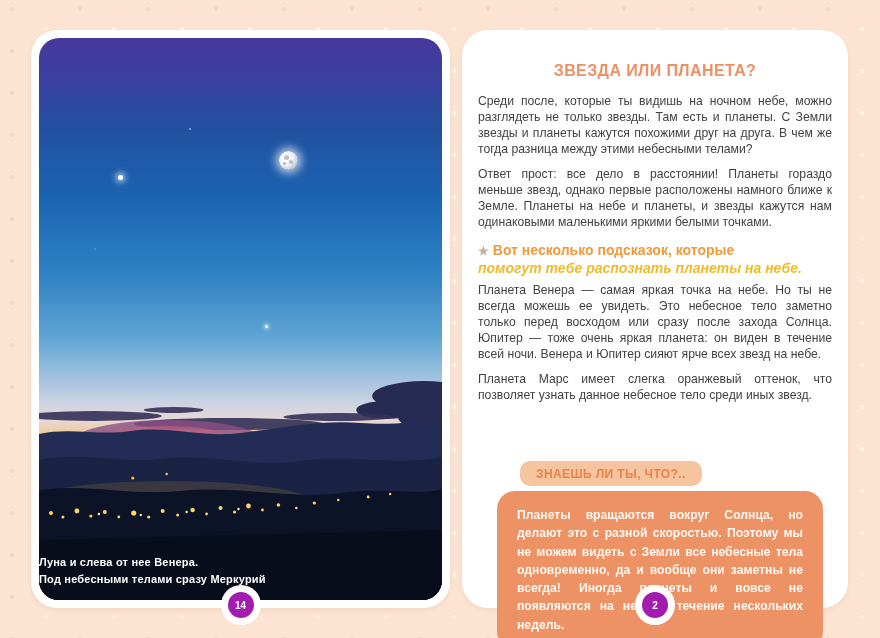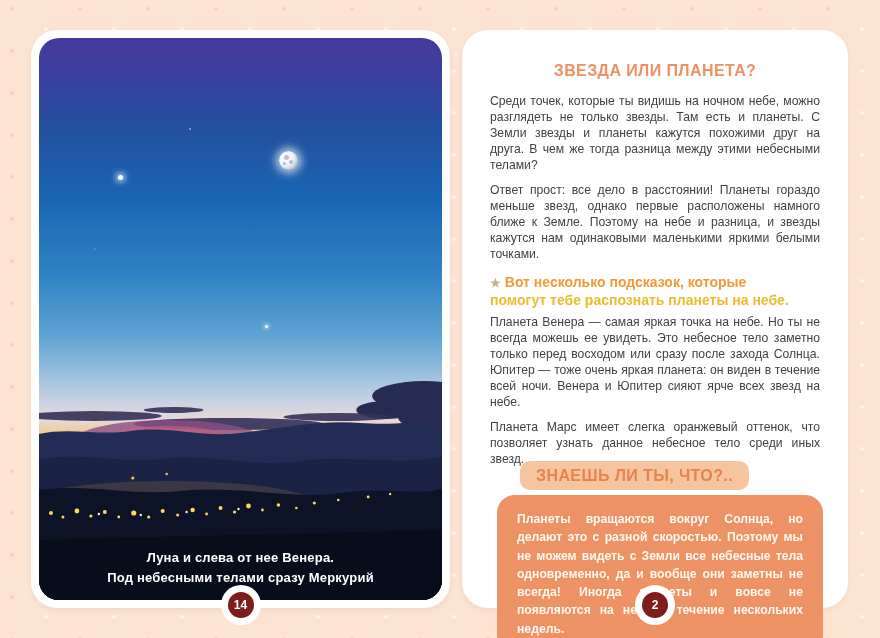--- a/index.html
+++ b/index.html
@@ -37,55 +37,55 @@
   .venus{
     position:absolute;left:79px;top:137px;width:5px;height:5px;border-radius:50%;
     background:#ffffff;box-shadow:0 0 6px 2px rgba(220,235,255,0.9);
   }
   .mercury{
     position:absolute;left:226px;top:287px;width:3px;height:3px;border-radius:50%;
     background:#f5f9ff;box-shadow:0 0 4px 1px rgba(235,245,255,0.8);
   }
   .speck{position:absolute;width:2px;height:2px;border-radius:50%;background:rgba(255,255,255,0.55);}
   .photo-caption{
-    position:absolute;left:0;right:0;bottom:13px;text-align:center;z-index:5;
-    color:#ffffff;font-size:13px;font-weight:bold;line-height:1.5;letter-spacing:.2px;
+    position:absolute;left:0;right:0;bottom:13px;text-align:left;z-index:5;
+    color:#ffffff;font-size:11px;font-weight:bold;line-height:1.5;letter-spacing:.2px;
   }
 
   
   .page-badge{
     position:absolute;left:50%;bottom:-17px;transform:translateX(-50%);
     width:40px;height:40px;border-radius:50%;background:#ffffff;
     display:flex;align-items:center;justify-content:center;z-index:6;
   }
   .page-badge .num{
-    width:26px;height:26px;border-radius:50%;background:#7f1d1d;color:#fff;
-    font-size:12px;font-weight:bold;display:flex;align-items:center;justify-content:center;
+    width:26px;height:26px;border-radius:50%;background:#a21caf;color:#fff;
+    font-size:10px;font-weight:bold;display:flex;align-items:center;justify-content:center;
   }
 
   
-  .card-right{padding:28px 28px;box-sizing:border-box;}
+  .card-right{padding:28px 16px;box-sizing:border-box;}
   .page-title{
     text-align:center;color:#ed9165;font-size:16px;font-weight:bold;
     letter-spacing:.4px;margin:4px 0 14px 0;
   }
   .body-par{
     color:#424242;font-size:12.2px;line-height:1.31;text-align:justify;
     margin:0 0 9px 0;
   }
   .tips-heading{
     font-size:14px;font-weight:bold;line-height:1.28;margin:11px 0 5px 0;
   }
   .tips-heading .star{color:#c4b193;font-size:12px;margin-right:4px;}
   .tips-line1{color:#f09a3c;}
-  .tips-line2{color:#eebb2e;display:block;}
+  .tips-line2{color:#eebb2e;display:block;font-style:italic;}
   .know-section{position:absolute;left:35px;right:25px;top:431px;}
   .know-tag{
     display:inline-block;margin-left:23px;background:#f6c49e;color:#e7834c;
-    font-weight:bold;font-size:16px;letter-spacing:.4px;
+    font-weight:bold;font-size:12px;letter-spacing:.4px;
     padding:6px 16px 5px 16px;border-radius:10px;
   }
   .know-box{
     margin-top:5px;background:#ec9264;border-radius:18px;
     padding:15px 20px;color:#fff7f0;font-weight:bold;font-size:12.2px;
     line-height:1.5;text-align:justify;
   }
 </style>
 </head>
 <body>
@@ -170,22 +170,22 @@
 
   <div class="page-badge">
     <div class="num">14</div>
   </div>
 </div>
 
 <div class="card card-right">
 
   <h1 class="page-title">ЗВЕЗДА ИЛИ ПЛАНЕТА?</h1>
 
-  <p class="body-par">Среди точек, которые ты видишь на ночном небе, можно разглядеть не только звезды. Там есть и планеты. С Земли звезды и планеты кажутся похожими друг на друга. В чем же тогда разница между этими небесными телами?</p>
-  <p class="body-par">Ответ прост: все дело в расстоянии! Планеты гораздо меньше звезд, однако первые расположены намного ближе к Земле. Поэтому на небе и разница, и звезды кажутся нам одинаковыми маленькими яркими белыми точками.</p>
+  <p class="body-par">Среди после, которые ты видишь на ночном небе, можно разглядеть не только звезды. Там есть и планеты. С Земли звезды и планеты кажутся похожими друг на друга. В чем же тогда разница между этими небесными телами?</p>
+  <p class="body-par">Ответ прост: все дело в расстоянии! Планеты гораздо меньше звезд, однако первые расположены намного ближе к Земле. Планеты на небе и планеты, и звезды кажутся нам одинаковыми маленькими яркими белыми точками.</p>
 
   <div class="tips-heading">
     <span class="star">★</span><span class="tips-line1">Вот несколько подсказок, которые</span>
     <span class="tips-line2">помогут тебе распознать планеты на небе.</span>
   </div>
 
   <p class="body-par">Планета Венера — самая яркая точка на небе. Но ты не всегда можешь ее увидеть. Это небесное тело заметно только перед восходом или сразу после захода Солнца. Юпитер — тоже очень яркая планета: он виден в течение всей ночи. Венера и Юпитер сияют ярче всех звезд на небе.</p>
   <p class="body-par">Планета Марс имеет слегка оранжевый оттенок, что позволяет узнать данное небесное тело среди иных звезд.</p>
 
   <div class="know-section">

